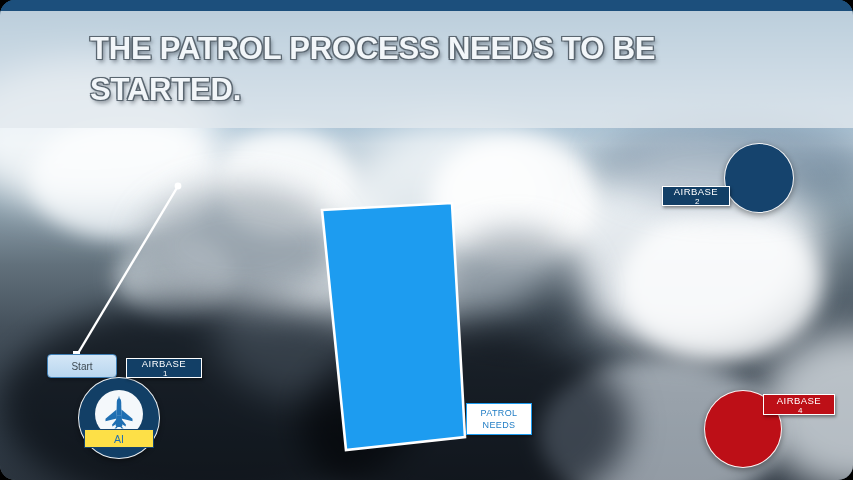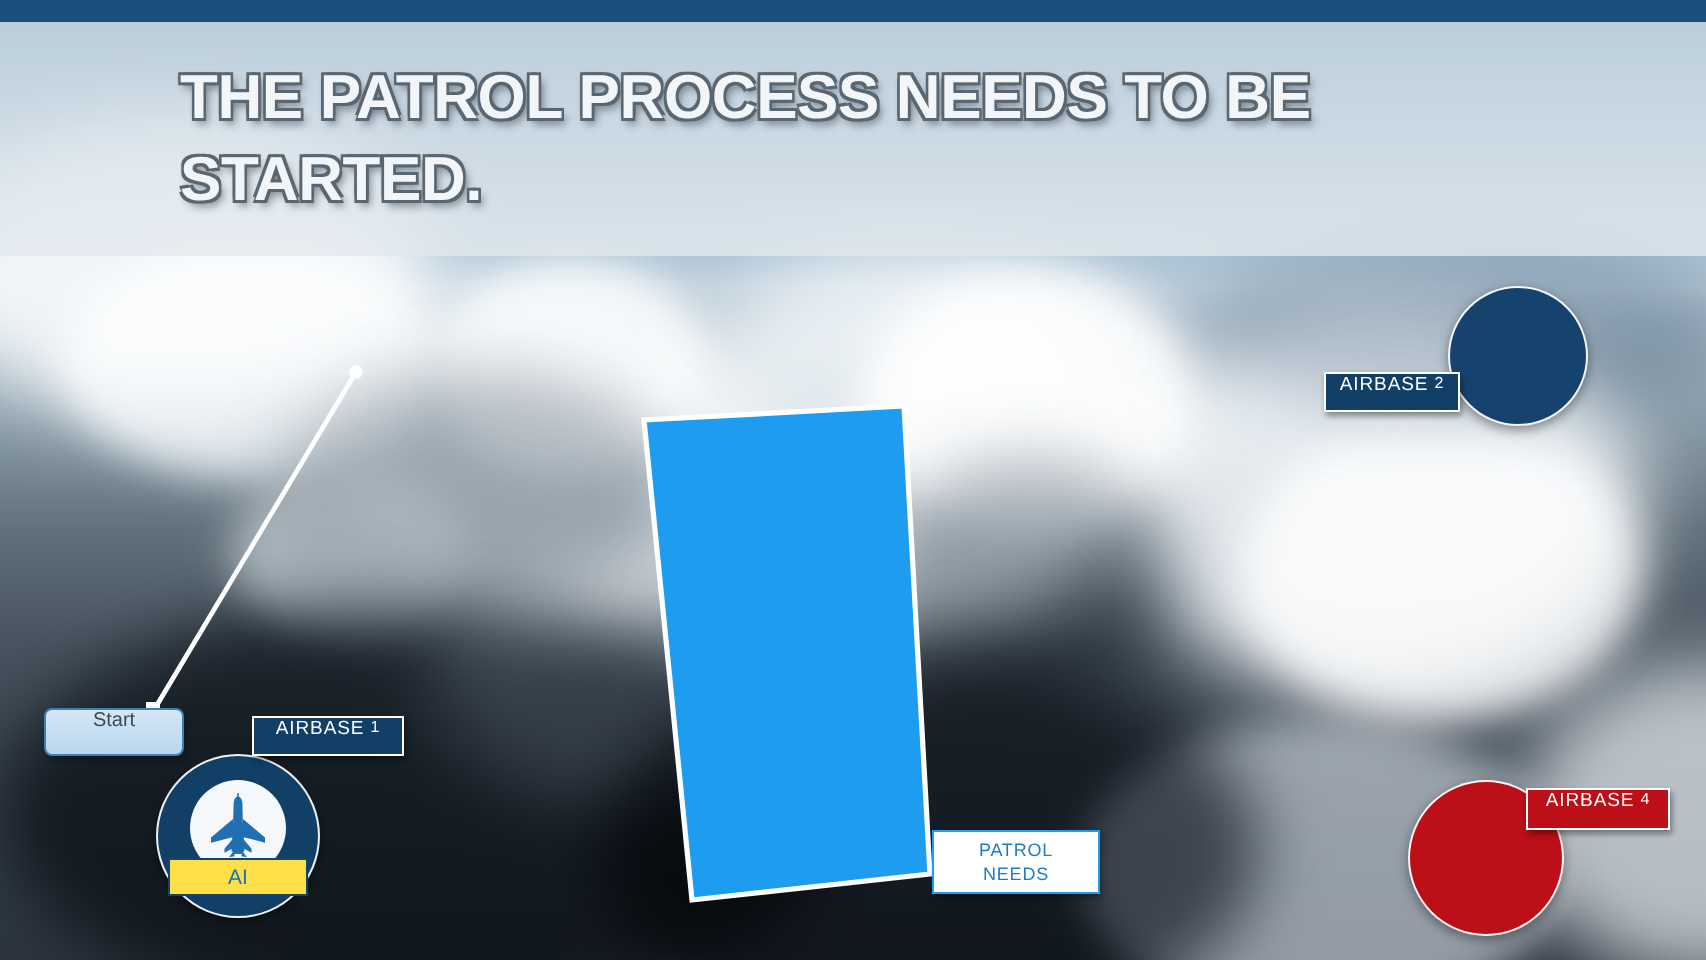--- a/index.html
+++ b/index.html
@@ -11,20 +11,21 @@
   body {
     font-family: "Liberation Sans", sans-serif;
   }
 
   #slide {
     position: relative;
     width: 853px;
     height: 480px;
     overflow: hidden;
     background: #4a5a66;
+    border-radius: 15px;
   }
 
   
   .bg-base {
     position: absolute;
     inset: 0;
     background:
       linear-gradient(180deg,
         #1d5685 0%,
         #35749f 5%,
@@ -107,27 +108,28 @@
     color: #ffffff;
     font-size: 10.5px;
     line-height: 1.45;
     text-align: center;
     box-shadow: 1px 2px 4px rgba(0,0,0,.35);
   }
 
   
   .start-button {
     position: absolute;
-    left: 22px; top: 354px;
+    left: 47px; top: 354px;
     width: 70px; height: 24px;
     background: linear-gradient(180deg, #d4e7f7 0%, #b9d6ee 100%);
     border: 1.3px solid #3f7fb5;
     border-radius: 4px;
     box-sizing: border-box;
     display: flex;
+    align-items: center;
     justify-content: center;
     font-size: 10px;
     color: #3e4a52;
     box-shadow: 1px 2px 3px rgba(0,0,0,.3);
   }
 
   
   .ai-node {
     position: absolute;
     left: 78px; top: 377px;
@@ -165,27 +167,29 @@
     font-size: 10.5px;
     color: #1f6fb2;
     z-index: 5;
   }
 
   
   .chip {
     position: absolute;
     box-sizing: border-box;
     display: flex;
+    align-items: center;
     justify-content: center;
     color: #ffffff;
     font-size: 9.5px;
     letter-spacing: .45px;
     border: 1.5px solid #ffffff;
     box-shadow: 1px 2px 3px rgba(0,0,0,.4);
     white-space: nowrap;
+    flex-direction: column;
   }
   .chip.navy { background: #123f66; }
   .chip.red  { background: #bd0f17; }
   .chip .num { font-size: 8px; }
 
   #chip-airbase1 { left: 126px; top: 358px; width: 76px; height: 20px; z-index: 6; }
   #chip-airbase2 { left: 662px; top: 186px; width: 68px; height: 20px; z-index: 6; }
   #chip-airbase4 { left: 763px; top: 394px; width: 72px; height: 21px; z-index: 6; }
 
   
@@ -209,22 +213,22 @@
 
   
   .zone-svg {
     position: absolute;
     left: 0; top: 0;
     width: 853px; height: 480px;
     pointer-events: none;
   }
   .zone-label {
     position: absolute;
-    left: 466px; top: 415px;
-    width: 84px; height: 32px;
+    left: 466px; top: 403px;
+    width: 66px; height: 32px;
     background: #ffffff;
     border: 1.6px solid #1d9cf0;
     box-sizing: border-box;
     display: flex;
     flex-direction: column;
     align-items: center;
     justify-content: center;
     font-size: 9px;
     line-height: 1.35;
     letter-spacing: .4px;

